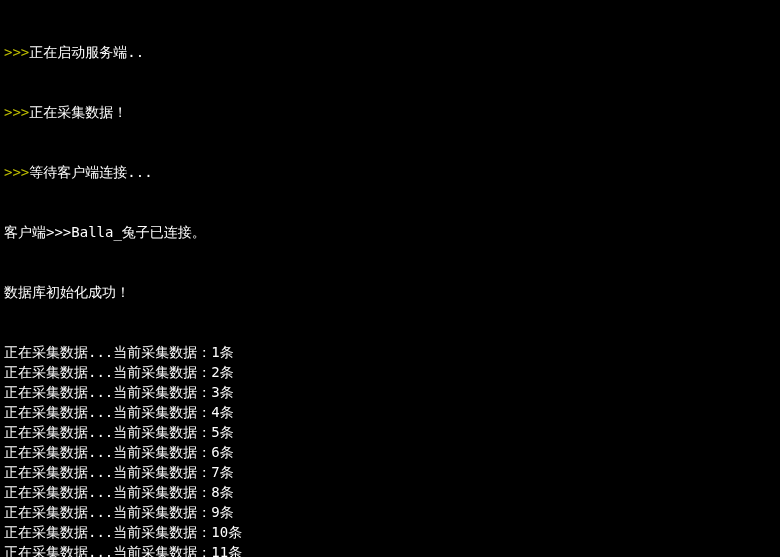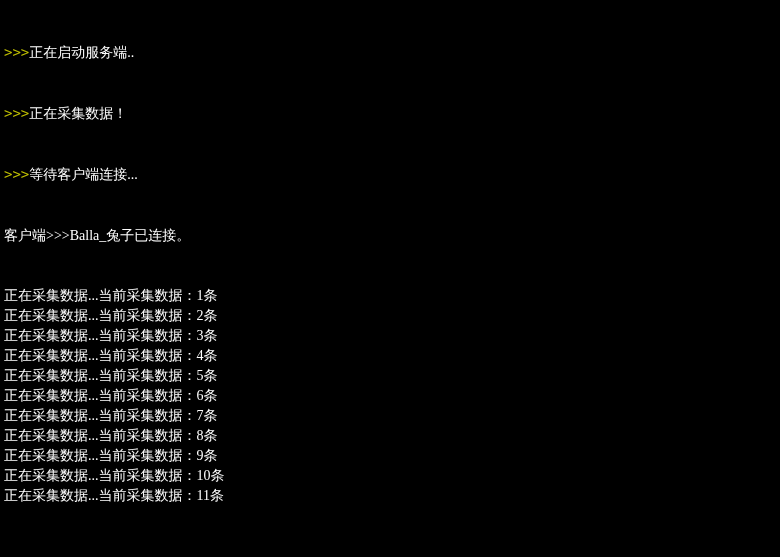--- a/index.html
+++ b/index.html
@@ -22,25 +22,25 @@
       white-space: pre;
     }
     .line {
       display: block;
     }
     .yellow {
       color: #c0c000;
     }
     .white {
       color: #ffffff;
-      font-family: Liberation Serif, serif;
     }
   </style>
 </head>
 <body>
 
 <div class="console">
   <span class="line"><span class="yellow">&gt;&gt;&gt;</span><span class="white">正在启动服务端..</span></span>
   <span class="line"><span class="yellow">&gt;&gt;&gt;</span><span class="white">正在采集数据！</span></span>
   <span class="line"><span class="yellow">&gt;&gt;&gt;</span><span class="white">等待客户端连接...</span></span>
   <span class="line"><span class="white">客户端&gt;&gt;&gt;</span><span class="white">Balla_兔子已连接。</span></span>
+  <span class="line"><span class="white">数据库初始化成功！</span></span>
   <div id="data-lines"><span class="line white">正在采集数据...当前采集数据：1条</span><span class="line white">正在采集数据...当前采集数据：2条</span><span class="line white">正在采集数据...当前采集数据：3条</span><span class="line white">正在采集数据...当前采集数据：4条</span><span class="line white">正在采集数据...当前采集数据：5条</span><span class="line white">正在采集数据...当前采集数据：6条</span><span class="line white">正在采集数据...当前采集数据：7条</span><span class="line white">正在采集数据...当前采集数据：8条</span><span class="line white">正在采集数据...当前采集数据：9条</span><span class="line white">正在采集数据...当前采集数据：10条</span><span class="line white">正在采集数据...当前采集数据：11条</span></div>
 </div>
 
 </body></html>

